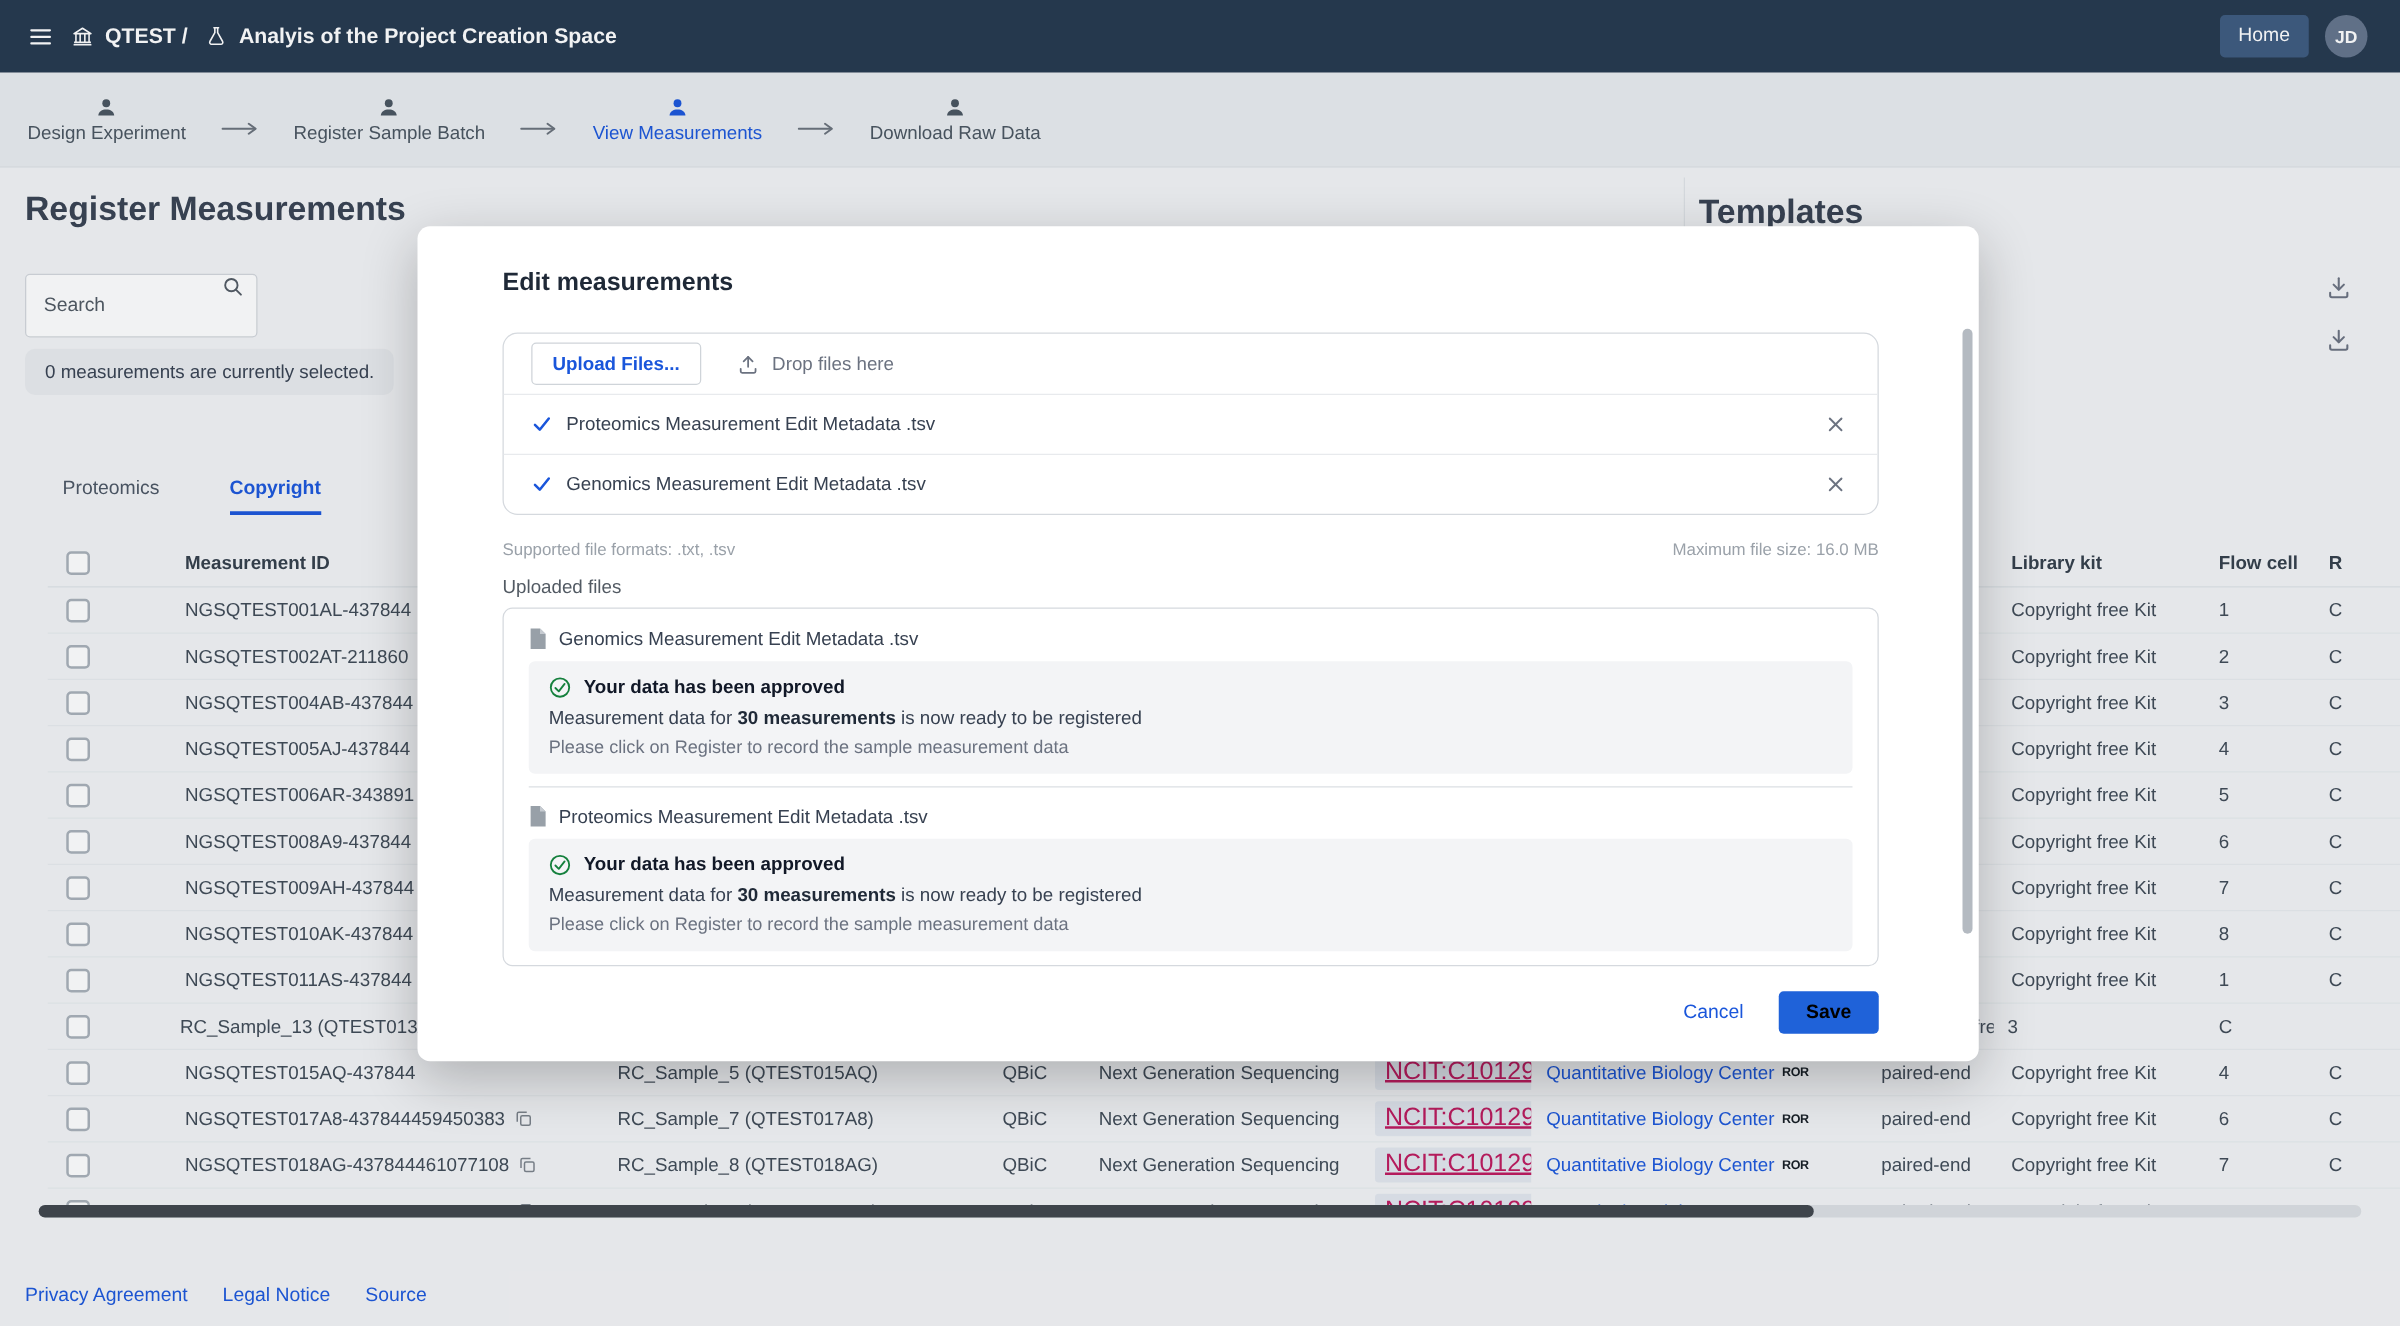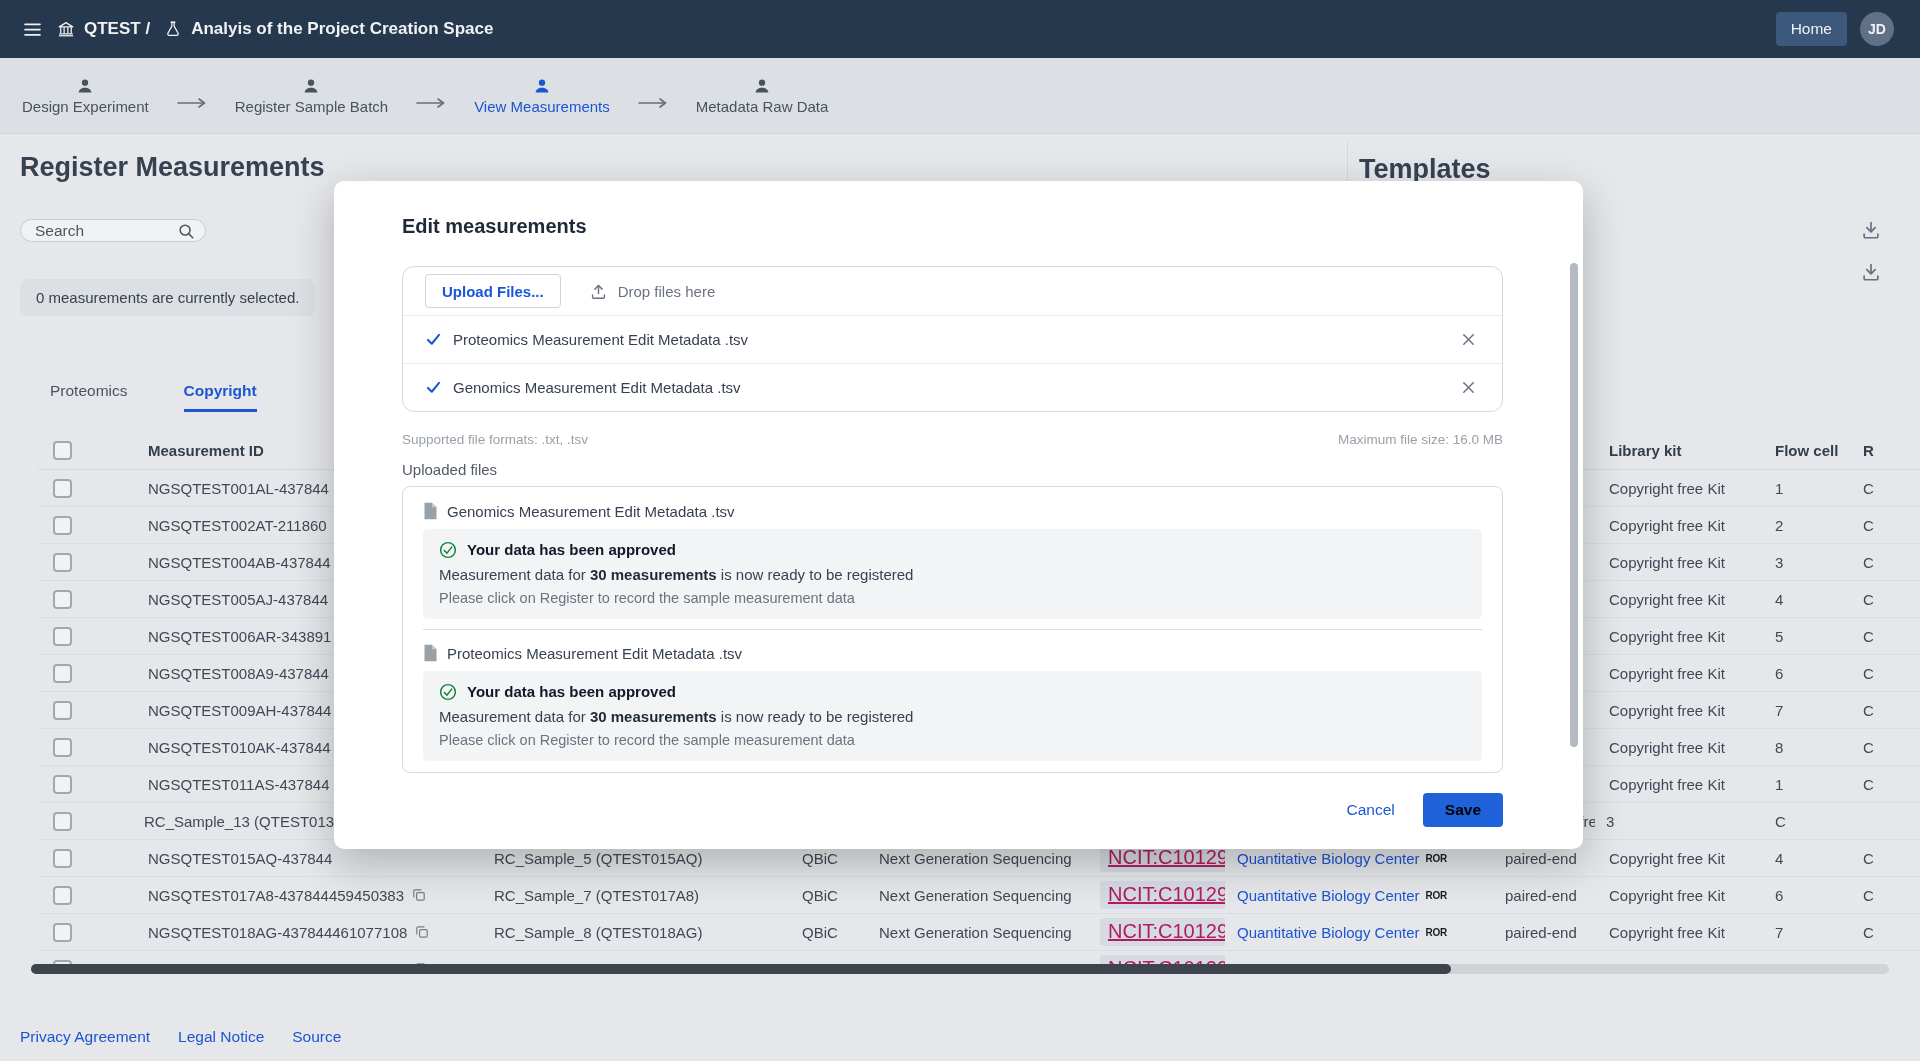--- a/index.html
+++ b/index.html
@@ -25,22 +25,22 @@
   .steps{position:absolute;top:58px;left:0;width:100%;height:76px;background:#e9ecef;display:flex;
          align-items:center;padding-left:22px;box-sizing:border-box;border-bottom:1px solid #dfe3e7;}
   .step{display:flex;flex-direction:column;align-items:center;gap:3px;color:#49545f;cursor:pointer;}
   .step.active{color:#1a56db;}
   .step-label{font-size:15px;font-weight:500;white-space:nowrap;}
   .step-ic{display:flex;}
   .step-arrow{color:#6a727b;margin:14px 28px 0 28px;display:flex;}
 
   
   .page-title{position:absolute;left:20px;top:152px;font-size:27px;font-weight:700;color:#374151;margin:0;}
-  .search-box{position:absolute;left:20px;top:219px;width:186px;height:23px;background:#fff;
-              border:1px solid #d3d7dc;border-radius:16px;display:flex;align-items:center;
+  .search-box{position:absolute;left:20px;top:219px;width:186px;height:51px;background:#fff;
+              border:1px solid #d3d7dc;border-radius:4px;display:flex;
               box-sizing:border-box;padding:0 10px 0 12px;}
   .search-box input{border:none;outline:none;flex:1;min-width:0;font-size:15.5px;color:#374151;
                     font-family:inherit;background:transparent;}
   .search-box input::placeholder{color:#4f5861;opacity:1;}
   .search-ic{display:flex;cursor:pointer;}
   .notice{position:absolute;left:20px;top:279px;background:#e9ebee;border-radius:8px;padding:10px 16px;
           font-size:15px;color:#374151;}
   .tabs{position:absolute;left:50px;top:382px;display:flex;gap:56px;}
   .tab{font-size:15.5px;font-weight:500;color:#4b5563;padding-bottom:9px;border-bottom:3px solid transparent;cursor:pointer;}
   .tab.active{color:#1a56db;border-bottom-color:#1a56db;font-weight:700;}
@@ -197,21 +197,21 @@
           <path d="M22 2l5.5 4-5.5 4"></path>
         </svg>
       </span>
       <div class="step">
         <span class="step-ic">
           <svg viewBox="0 0 24 24" width="18" height="18" fill="currentColor">
             <circle cx="12" cy="7.5" r="4.2"></circle>
             <path d="M3.5 20.5c.5-4.2 4-6.3 8.5-6.3s8 2.1 8.5 6.3z"></path>
           </svg>
         </span>
-        <span class="step-label">Metadata Raw Data</span>
+        <span class="step-label">Download Raw Data</span>
       </div>
     </nav>
 
   <h1 class="page-title">Register Measurements</h1>
 
   <div class="search-box">
     <input placeholder="Search" style="">
     <span class="search-ic">
       <svg viewBox="0 0 20 20" width="18" height="18" fill="none" stroke="#525a63" stroke-width="1.7">
           <circle cx="9" cy="9" r="5.5"></circle>

